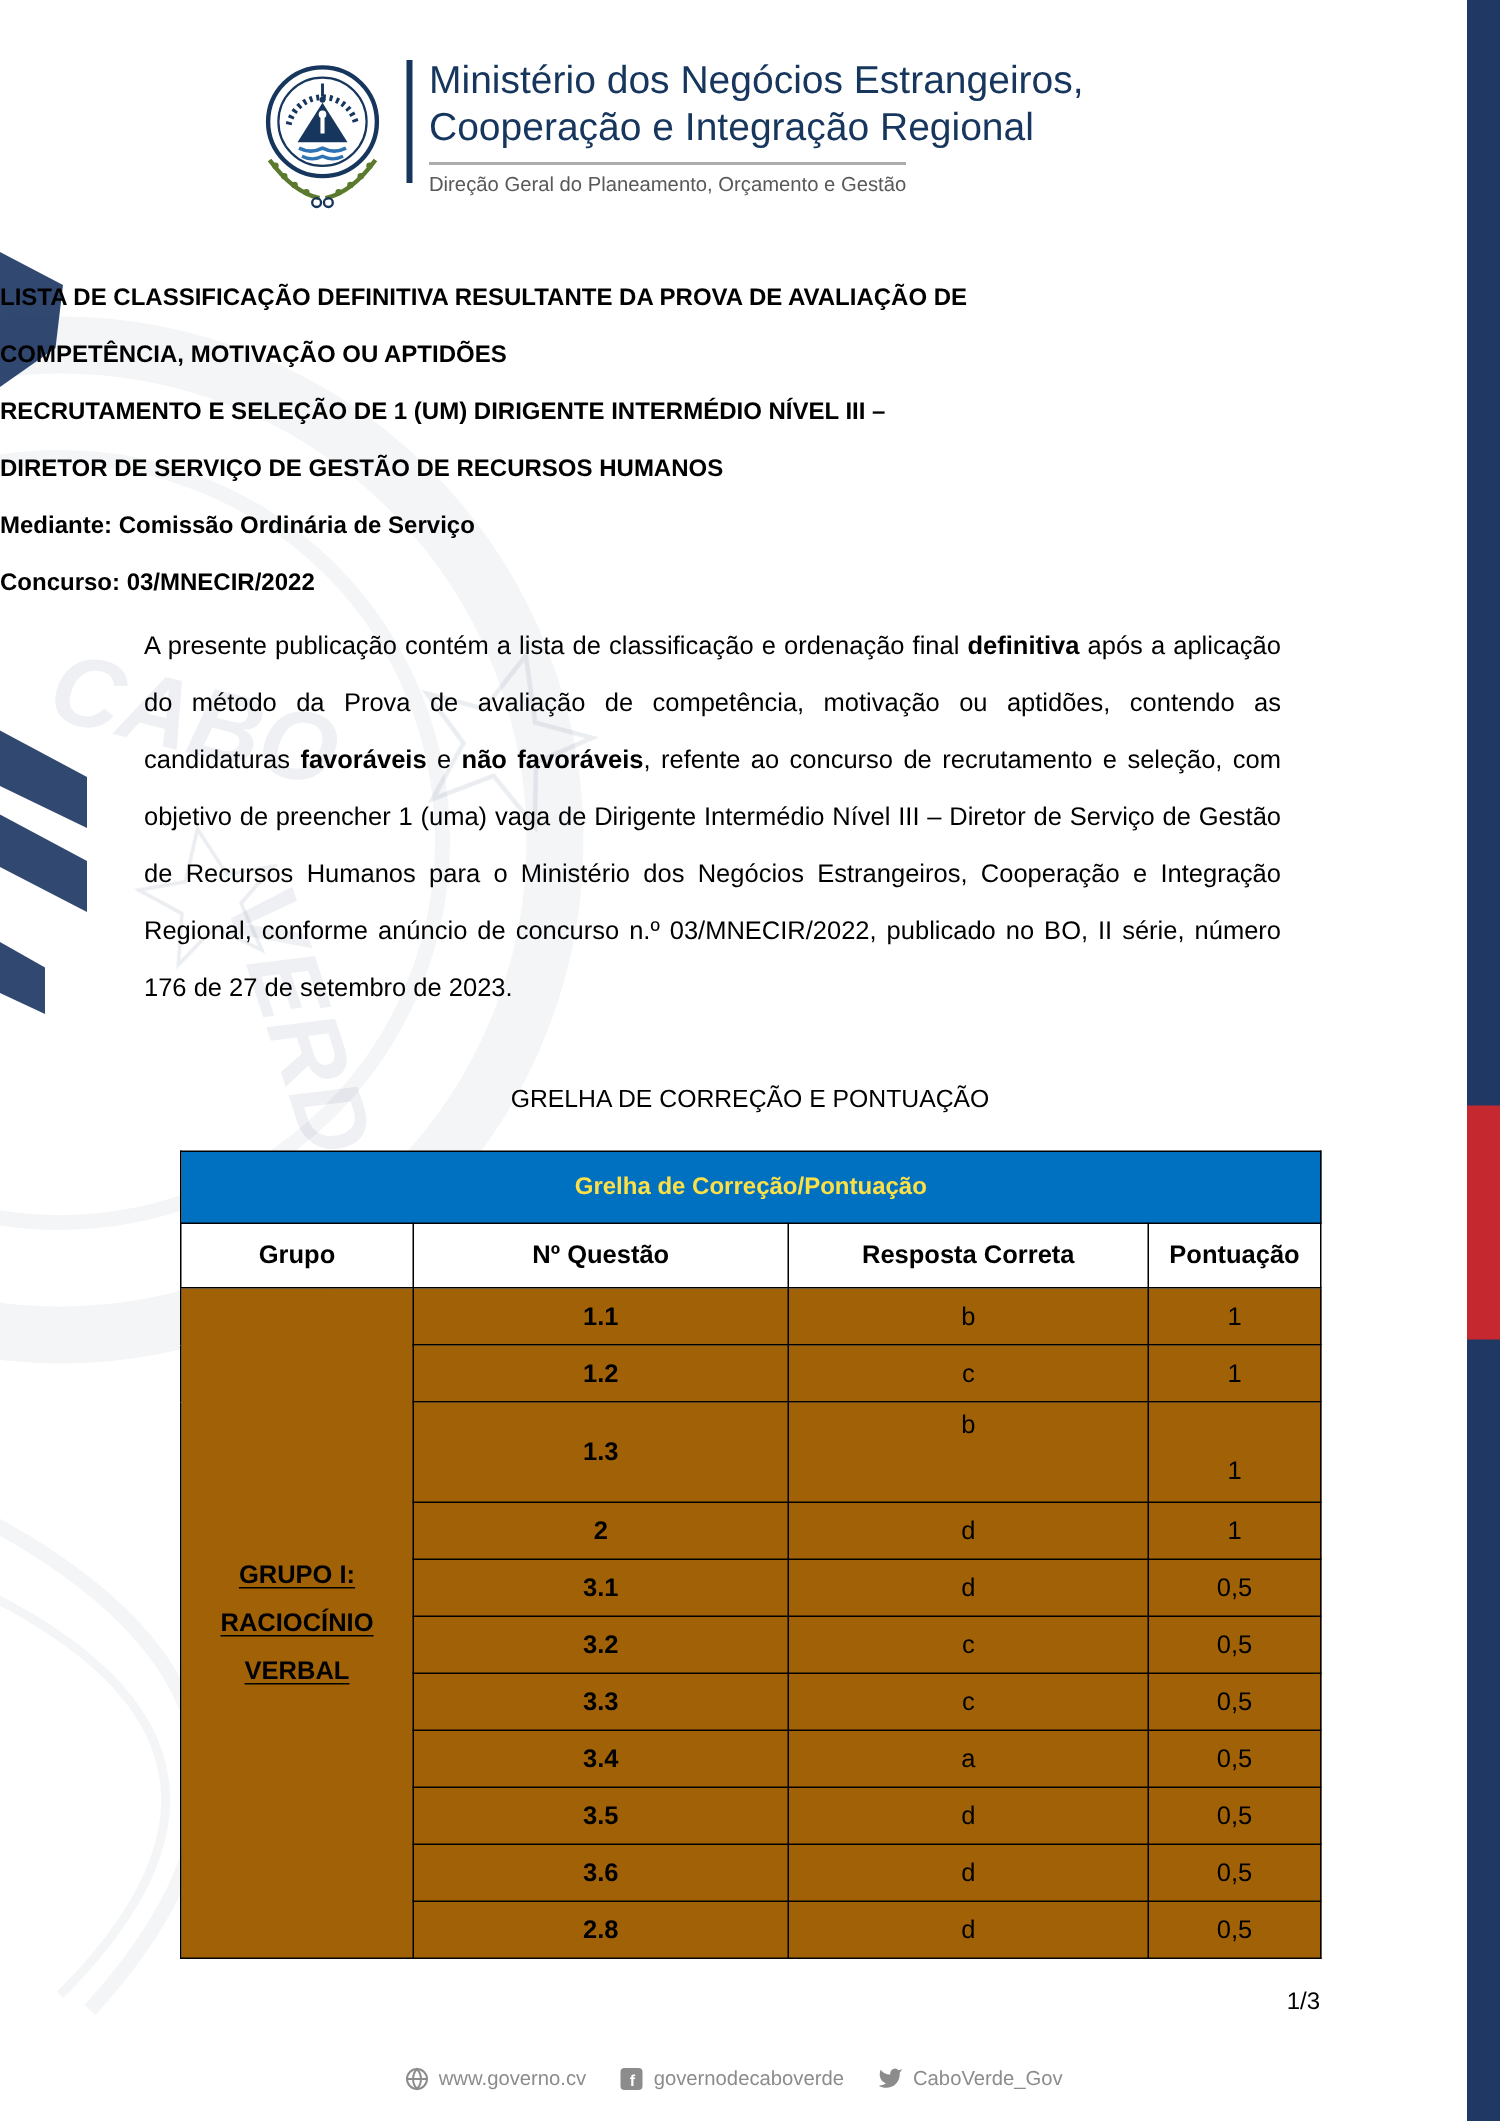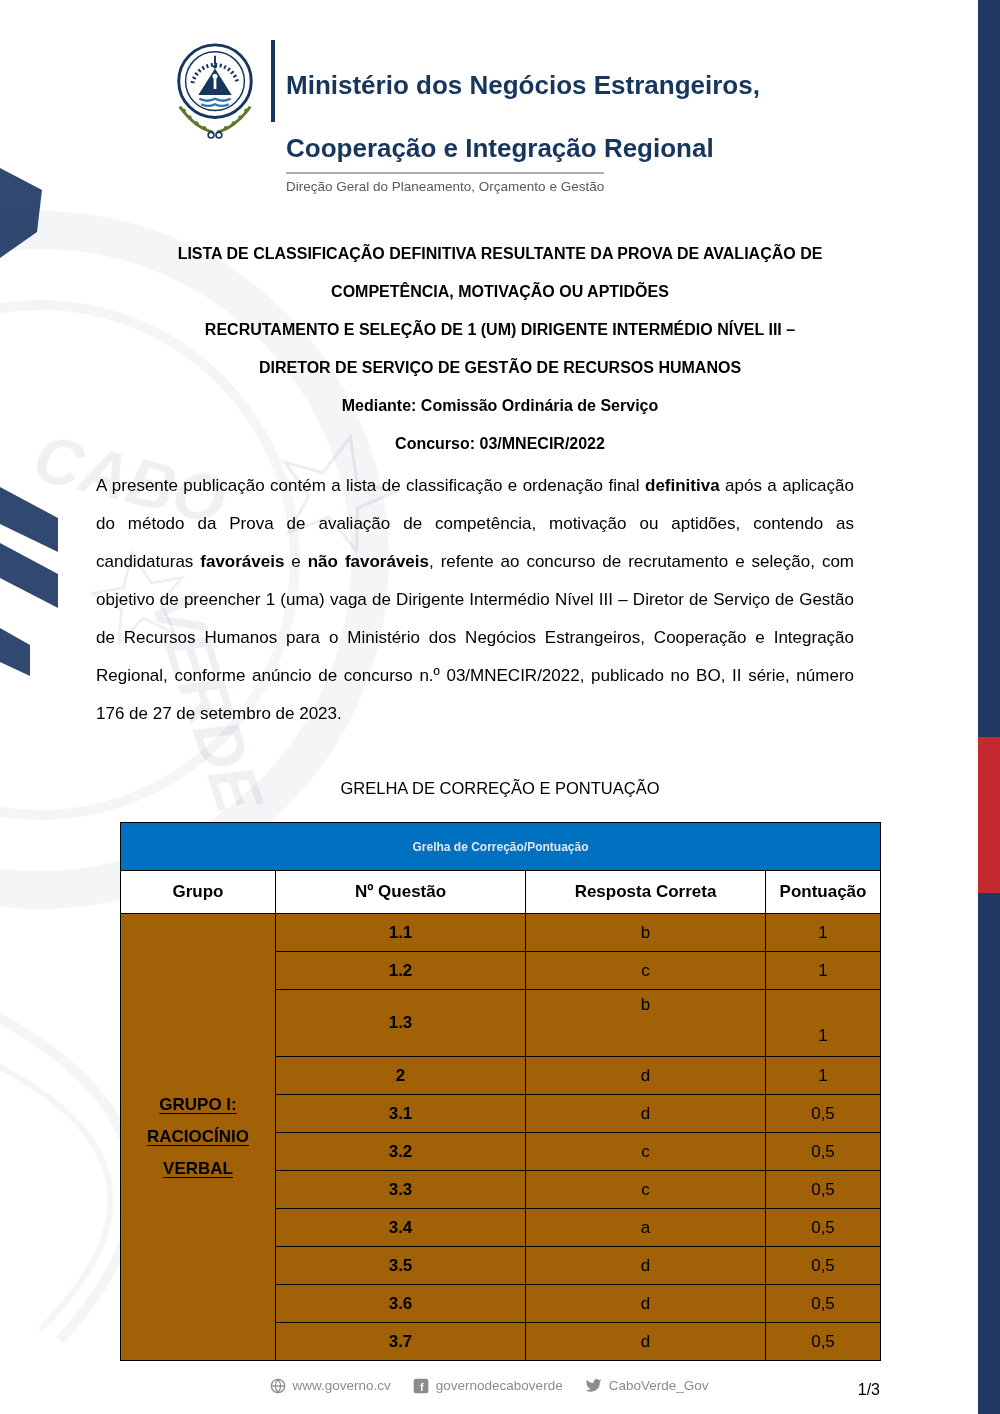--- a/index.html
+++ b/index.html
@@ -8,39 +8,39 @@
 
   
   .watermark{position:absolute;left:0;top:0;width:1000px;height:1414px;pointer-events:none;}
   .edge-bar{position:absolute;top:0;right:0;width:22px;height:1414px;background:#1F3864;}
   .edge-red{position:absolute;top:737px;left:0;width:22px;height:156px;background:#C5282F;}
 
   
   .doc-header{position:relative;display:flex;align-items:flex-start;padding:38px 0 0 166px;}
   .emblem{width:98px;height:102px;flex:0 0 auto;}
   .v-divider{width:4px;height:82px;background:#17365D;margin:2px 11px 0 7px;}
-  .ministry-line{font-size:26px;font-weight:bold;color:#17365D;line-height:31px;margin-top:32px;}
+  .ministry-line{font-size:26px;font-weight:normal;color:#17365D;line-height:31px;}
   .dept{display:inline-block;margin-top:8px;padding-top:5px;border-top:2px solid #ADADAD;
         font-size:13.5px;color:#595959;}
 
   
-  .title-block{position:relative;margin-top:40px;text-align:center;font-weight:bold;font-size:16px;}
+  .title-block{position:relative;margin-top:40px;text-align:left;font-weight:bold;font-size:16px;}
   .t-line{line-height:38px;}
 
   
   .intro{position:relative;margin:4px 146px 0 96px;text-align:justify;font-size:17px;line-height:38px;}
 
   
   .grid-heading{position:relative;margin:46px 0 0 0;text-align:center;font-size:16.5px;font-weight:normal;}
 
   
   .grid{position:relative;margin:24px 0 0 120px;width:760px;border-collapse:collapse;table-layout:fixed;}
   .c1{width:155px}.c2{width:250px}.c3{width:240px}.c4{width:115px}
   .grid th,.grid td{border:1px solid #000;text-align:center;padding:0;vertical-align:middle;}
-  .blue-head{background:#0070C0;color:#e5e5e5;font-size:12px;font-weight:bold;height:47px;}
+  .blue-head{background:#0070C0;color:#fde047;font-size:16px;font-weight:bold;height:47px;}
   .col-head{height:42px;font-size:17px;font-weight:bold;background:#fff;margin-top:20px;}
   .grid td{height:37px;font-size:17px;background:#a16207;}
   td.q{font-weight:bold;}
   tr.tall td{height:56px;}
   tr.tall td.r-top{vertical-align:top;padding-top:5px;}
   tr.tall td.p-low{vertical-align:bottom;padding-bottom:10px;}
   .group-cell{font-weight:bold;}
   .group-line{text-decoration:underline;text-underline-offset:3px;margin:12px 0;font-size:17px;}
 
   
@@ -199,21 +199,21 @@
         <td class="q">3.5</td>
         <td>d</td>
         <td>0,5</td>
       </tr>
       <tr>
         <td class="q">3.6</td>
         <td>d</td>
         <td>0,5</td>
       </tr>
       <tr>
-        <td class="q">3.7</td>
+        <td class="q">2.8</td>
         <td>d</td>
         <td>0,5</td>
       </tr>
     </tbody>
   </table>
 
   <div class="page-number">1/3</div>
 
   <footer class="doc-footer">
     <span class="f-item">

